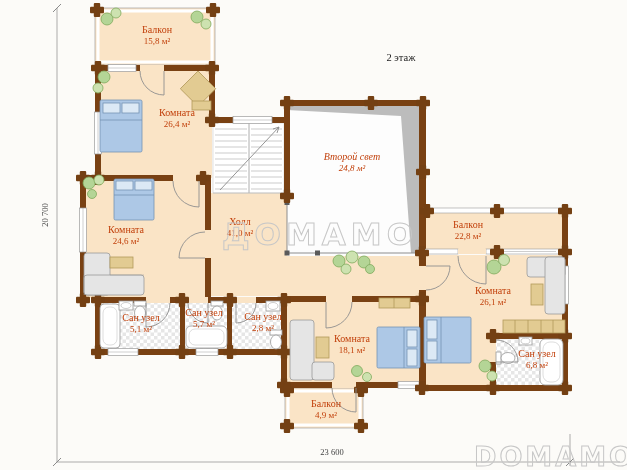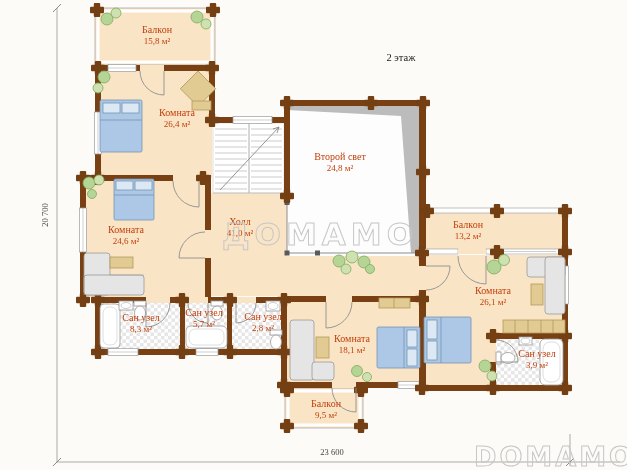--- a/index.html
+++ b/index.html
@@ -348,55 +348,55 @@
       <div class="ar">26,4 м²</div>
     </div>
   <div class="lbl" style="left:126px;top:224px;">
     <div class="nm">Комната</div>
       <div class="ar">24,6 м²</div>
     </div>
   <div class="lbl" style="left:240px;top:216px;">
     <div class="nm">Холл</div>
       <div class="ar">41,0 м²</div>
     </div>
-  <div class="lbl" style="left:340px;top:151px;">
+  <div class="lbl" style="left:352px;top:151px;font-style:italic;">
     <div class="nm">Второй свет</div>
       <div class="ar">24,8 м²</div>
     </div>
   <div class="lbl" style="left:468px;top:219px;">
     <div class="nm">Балкон</div>
-      <div class="ar">13,2 м²</div>
+      <div class="ar">22,8 м²</div>
     </div>
   <div class="lbl" style="left:493px;top:285px;">
     <div class="nm">Комната</div>
       <div class="ar">26,1 м²</div>
     </div>
   <div class="lbl" style="left:141px;top:312px;">
     <div class="nm">Сан узел</div>
-      <div class="ar">8,3 м²</div>
+      <div class="ar">5,1 м²</div>
     </div>
   <div class="lbl" style="left:204px;top:307px;">
     <div class="nm">Сан узел</div>
       <div class="ar">5,7 м²</div>
     </div>
   <div class="lbl" style="left:263px;top:311px;">
     <div class="nm">Сан узел</div>
       <div class="ar">2,8 м²</div>
     </div>
   <div class="lbl" style="left:352px;top:333px;">
     <div class="nm">Комната</div>
       <div class="ar">18,1 м²</div>
     </div>
   <div class="lbl" style="left:537px;top:348px;">
     <div class="nm">Сан узел</div>
-      <div class="ar">3,9 м²</div>
+      <div class="ar">6,8 м²</div>
     </div>
   <div class="lbl" style="left:326px;top:398px;">
     <div class="nm">Балкон</div>
-      <div class="ar">9,5 м²</div>
+      <div class="ar">4,9 м²</div>
     </div>
 
   <div class="dim dim-v" style="left:40px;top:250px;">20 700</div>
   <div class="dim dim-h" style="left:297px;top:447px;">23 600</div>
 
   <div class="wm wm-center">ДОМАМО</div>
   <div class="wm wm-corner">DOMAMO</div>
 </div>
 
 </body></html>

